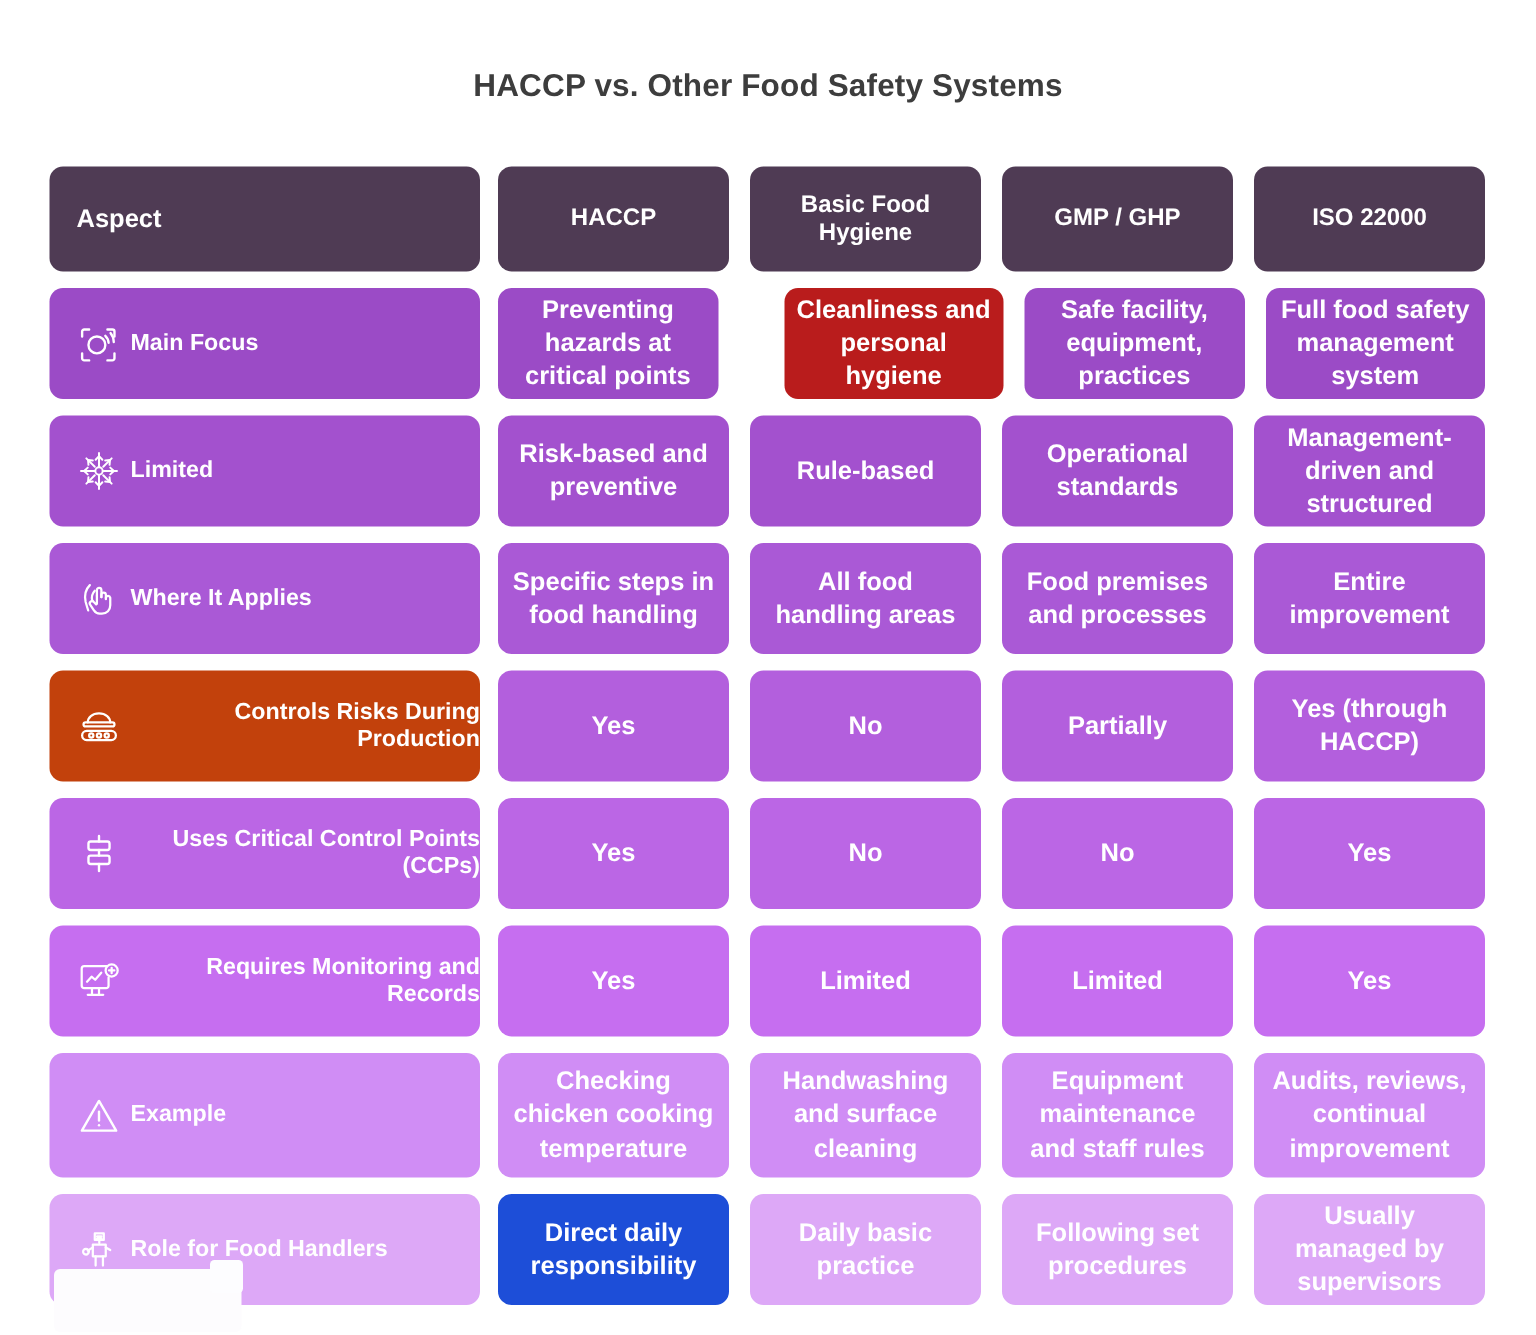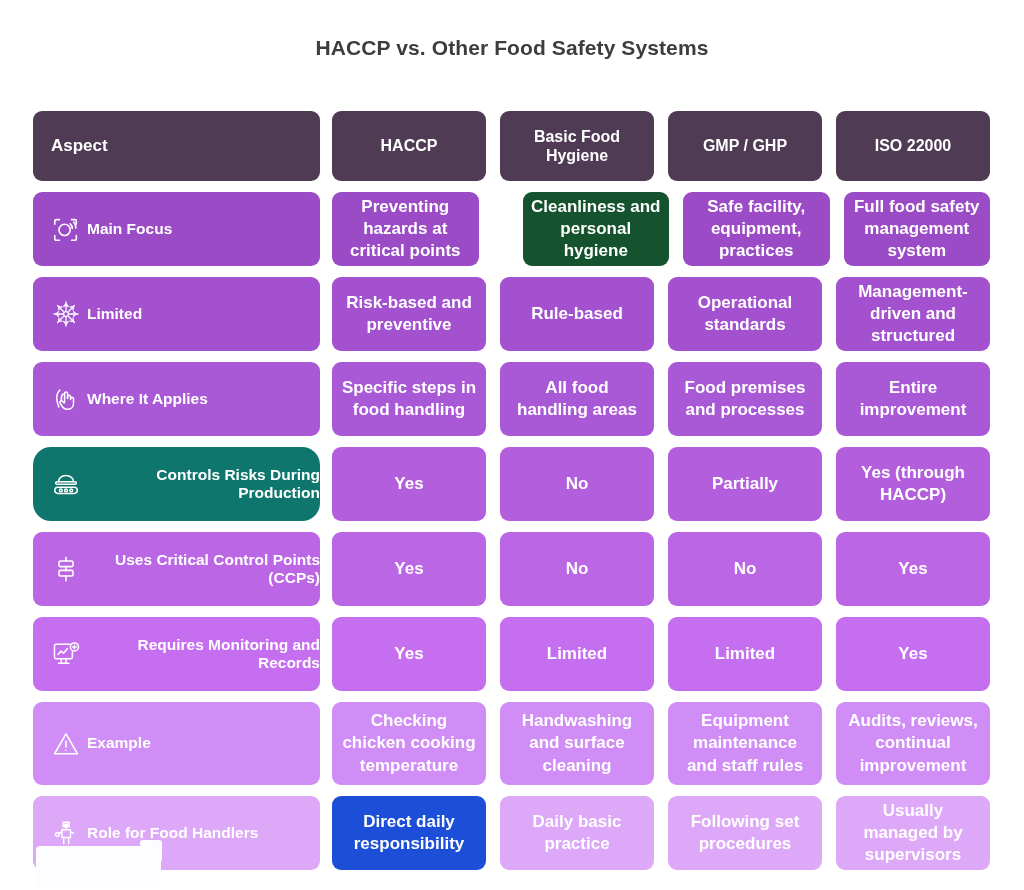--- a/index.html
+++ b/index.html
@@ -4,21 +4,21 @@
 <style>
   html,body{margin:0;padding:0;}
   body{
     width:1024px;height:890px;background:#fff;
     font-family:"Liberation Sans","DejaVu Sans",sans-serif;
     -webkit-font-smoothing:antialiased;overflow:hidden;
   }
   #page{position:relative;width:1024px;height:890px;background:#fff;}
 
   .title{
-    position:absolute;left:0;top:36px;width:1024px;text-align:center;
+    position:absolute;left:0;top:46px;width:1024px;text-align:center;
     font-size:21px;font-weight:bold;color:#3d3d3d;letter-spacing:.1px;
   }
 
   .watermark{
     position:absolute;left:36px;top:846px;width:125px;height:42px;
     background:#fdfcfe;border-radius:4px;
   }
   .watermark2{
     position:absolute;left:140px;top:840px;width:22px;height:22px;
     background:#fdfdff;border-radius:3px;
@@ -101,21 +101,21 @@
                 </svg>
               </span>
               <span class="lbl">Main Focus</span>
             </div>
           </div>
           <div class="spacer"></div>
           <div class="cell c-data" style="background: rgb(155, 75, 198);">
             <span class="lbl">Preventing hazards at critical points</span>
           </div>
           <div class="gap"></div>
-          <div class="cell c-data" style="background: #14532d; margin-left: 30px;">
+          <div class="cell c-data" style="background: #b91c1c; margin-left: 30px;">
             <span class="lbl">Cleanliness and personal hygiene</span>
           </div>
           <div class="gap"></div>
           <div class="cell c-data" style="background: rgb(155, 75, 198);">
             <span class="lbl">Safe facility, equipment, practices</span>
           </div>
           <div class="gap"></div>
           <div class="cell c-data" style="background: rgb(155, 75, 198);">
             <span class="lbl">Full food safety management system</span>
           </div>
@@ -183,21 +183,21 @@
           <div class="gap"></div>
           <div class="cell c-data" style="background: rgb(170, 89, 214);">
             <span class="lbl">Food premises and processes</span>
           </div>
           <div class="gap"></div>
           <div class="cell c-data" style="background: rgb(170, 89, 214);">
             <span class="lbl">Entire improvement</span>
           </div>
         </div>
         <div class="row row-data">
-          <div class="cell c-aspect" style="background: #0f766e; border-radius: 18px;">
+          <div class="cell c-aspect" style="background: #c2410c;">
             <div class="aspect-inner">
               <span class="icon">
                 <svg viewBox="0 0 32 32" fill="none" stroke="#fff" stroke-width="1.6" stroke-linecap="round" stroke-linejoin="round">
                   <path d="M8 13.5c0-3.6 3.2-6.5 8-6.5s8 2.9 8 6.5"></path>
                   <path d="M6.4 13.5h19.2a1.4 1.4 0 0 1 0 2.8H6.4a1.4 1.4 0 0 1 0-2.8Z"></path>
                   <rect x="4" y="19.5" width="24" height="6.5" rx="3.25"></rect>
                   <circle cx="10.5" cy="22.8" r="1.5"></circle>
                   <circle cx="16" cy="22.8" r="1.5"></circle>
                   <circle cx="21.5" cy="22.8" r="1.5"></circle>
                 </svg>

